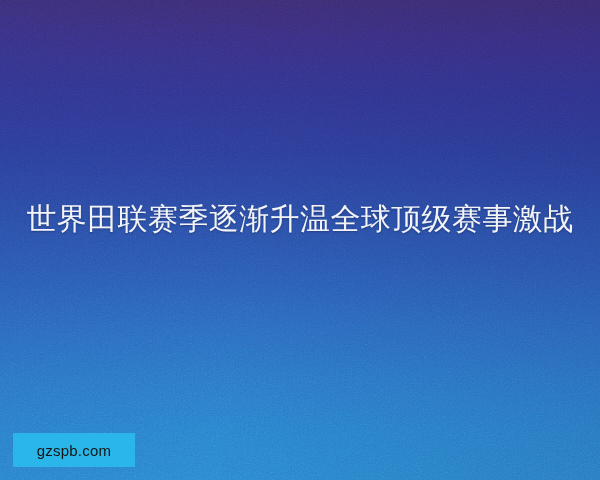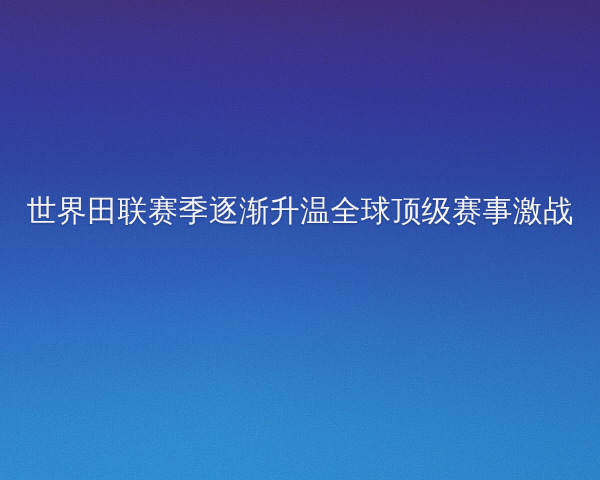--- a/index.html
+++ b/index.html
@@ -50,21 +50,21 @@
     opacity: 0.40;
     mix-blend-mode: overlay;
     pointer-events: none;
   }
 
   
   #headline {
     position: absolute;
     left: 0;
     right: 0;
-    top: 190px;
+    top: 198px;
     text-align: center;
     color: #f2f4f8;
     font-size: 30px;
     line-height: 42px;
     letter-spacing: 0.4px;
     font-weight: 400;
     text-shadow: 0 1px 2px rgba(10, 16, 50, 0.35);
     white-space: nowrap;
   }
   #headline .line { display: block; }
@@ -101,14 +101,17 @@
       <feTurbulence type="fractalNoise" baseFrequency="0.9" numOctaves="3" stitchTiles="stitch"></feTurbulence>
       <feColorMatrix type="saturate" values="0"></feColorMatrix>
     </filter>
     <rect width="600" height="480" filter="url(#grainFilter)"></rect>
   </svg>
 
   <div id="headline">
     <span class="line">世界田联赛季逐渐升温全球顶级赛事激战</span>
   </div>
 
+  <div id="watermark">
+    <span id="watermark-text">gzspb.com</span>
+  </div>
 
 </div>
 
 </body></html>

